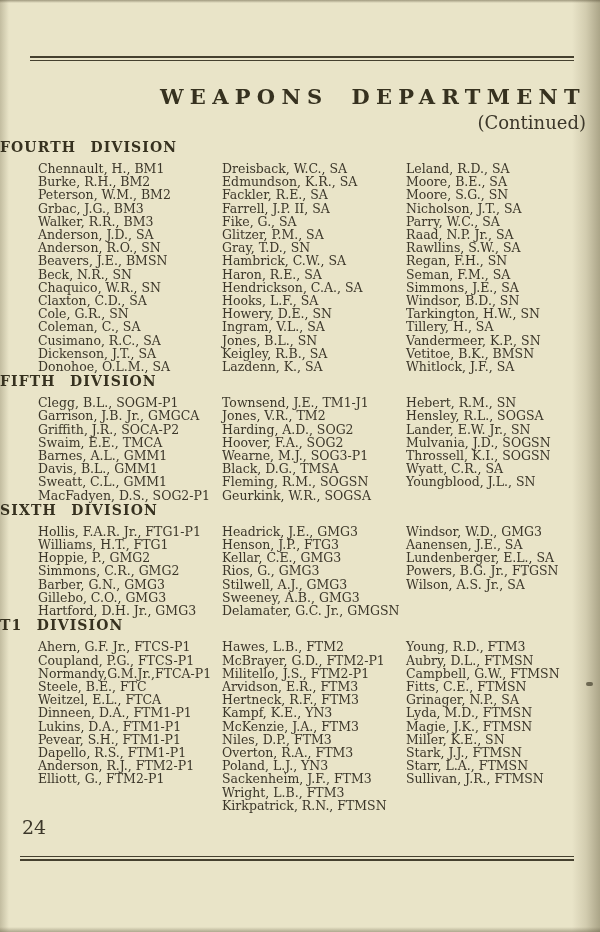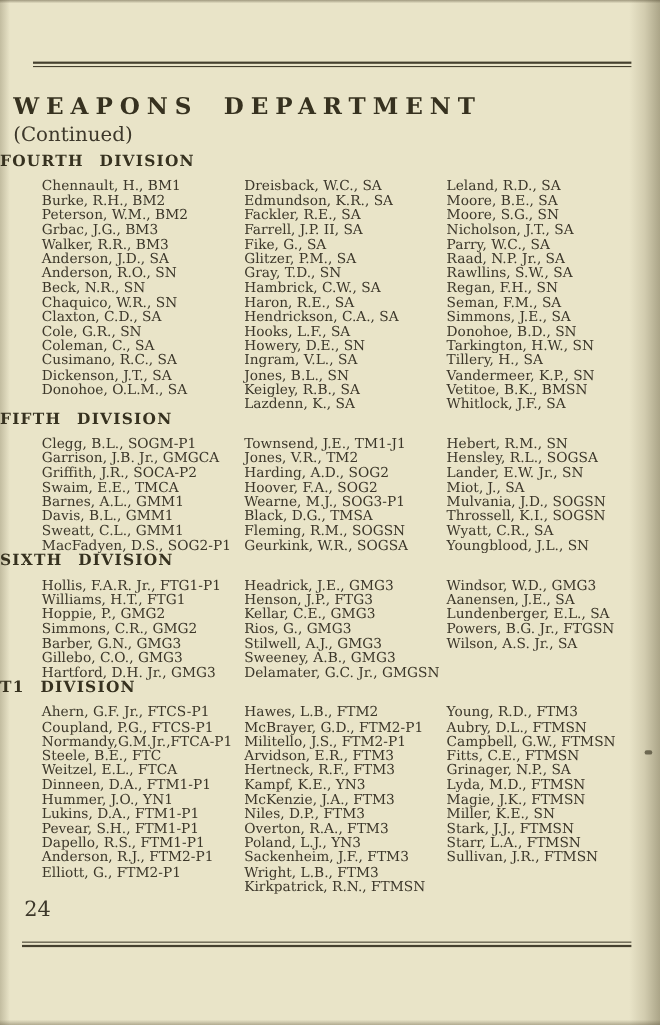--- a/index.html
+++ b/index.html
@@ -21,21 +21,21 @@
   .top-rule {
     top: 56px; left: 30px; right: 26px; height: 2px;
     border-top: 2px solid #45402f;
     border-bottom: 1px solid #45402f;
   }
   .bottom-rule {
     top: 856px; left: 20px; right: 26px; height: 2px;
     border-top: 1px solid #45402f;
     border-bottom: 2px solid #45402f;
   }
-  .page-header { position: absolute; top: 84px; left: 12px; right: 14px; text-align: left; }
+  .page-header { position: absolute; top: 84px; left: 0; right: 14px; text-align: right; }
   .title {
     margin: 0;
     font-size: 21px;
     font-weight: bold;
     letter-spacing: 0.30em;
     word-spacing: 0.45em;
     color: #36311f;
   }
   .subtitle { margin-top: 3px; font-size: 18px; }
   .divisions { position: absolute; top: 139px; left: 0; right: 0; }
@@ -79,20 +79,21 @@
         <h2 class="division-heading">FOURTH DIVISION</h2>
         <div class="columns">
           <div class="column">
             <div class="entry">Chennault, H., BM1</div>
             <div class="entry">Burke, R.H., BM2</div>
             <div class="entry">Peterson, W.M., BM2</div>
             <div class="entry">Grbac, J.G., BM3</div>
             <div class="entry">Walker, R.R., BM3</div>
             <div class="entry">Anderson, J.D., SA</div>
             <div class="entry">Anderson, R.O., SN</div>
+            <div class="entry">Beavers, J.E., BMSN</div>
             <div class="entry">Beck, N.R., SN</div>
             <div class="entry">Chaquico, W.R., SN</div>
             <div class="entry">Claxton, C.D., SA</div>
             <div class="entry">Cole, G.R., SN</div>
             <div class="entry">Coleman, C., SA</div>
             <div class="entry">Cusimano, R.C., SA</div>
             <div class="entry">Dickenson, J.T., SA</div>
             <div class="entry">Donohoe, O.L.M., SA</div>
           </div>
           <div class="column">
@@ -117,21 +118,21 @@
             <div class="entry">Leland, R.D., SA</div>
             <div class="entry">Moore, B.E., SA</div>
             <div class="entry">Moore, S.G., SN</div>
             <div class="entry">Nicholson, J.T., SA</div>
             <div class="entry">Parry, W.C., SA</div>
             <div class="entry">Raad, N.P. Jr., SA</div>
             <div class="entry">Rawllins, S.W., SA</div>
             <div class="entry">Regan, F.H., SN</div>
             <div class="entry">Seman, F.M., SA</div>
             <div class="entry">Simmons, J.E., SA</div>
-            <div class="entry">Donohoe, B.D., SN</div>
+            <div class="entry">Windsor, B.D., SN</div>
             <div class="entry">Tarkington, H.W., SN</div>
             <div class="entry">Tillery, H., SA</div>
             <div class="entry">Vandermeer, K.P., SN</div>
             <div class="entry">Vetitoe, B.K., BMSN</div>
             <div class="entry">Whitlock, J.F., SA</div>
           </div>
         </div>
       </section>
       <section class="division">
         <h2 class="division-heading">FIFTH DIVISION</h2>
@@ -153,21 +154,20 @@
             <div class="entry">Hoover, F.A., SOG2</div>
             <div class="entry">Wearne, M.J., SOG3-P1</div>
             <div class="entry">Black, D.G., TMSA</div>
             <div class="entry">Fleming, R.M., SOGSN</div>
             <div class="entry">Geurkink, W.R., SOGSA</div>
           </div>
           <div class="column">
             <div class="entry">Hebert, R.M., SN</div>
             <div class="entry">Hensley, R.L., SOGSA</div>
             <div class="entry">Lander, E.W. Jr., SN</div>
-            <div class="entry">Miot, J., SA</div>
             <div class="entry">Mulvania, J.D., SOGSN</div>
             <div class="entry">Throssell, K.I., SOGSN</div>
             <div class="entry">Wyatt, C.R., SA</div>
             <div class="entry">Youngblood, J.L., SN</div>
           </div>
         </div>
       </section>
       <section class="division">
         <h2 class="division-heading">SIXTH DIVISION</h2>
         <div class="columns">
@@ -201,21 +201,20 @@
       <section class="division">
         <h2 class="division-heading">T1 DIVISION</h2>
         <div class="columns">
           <div class="column">
             <div class="entry">Ahern, G.F. Jr., FTCS-P1</div>
             <div class="entry">Coupland, P.G., FTCS-P1</div>
             <div class="entry">Normandy,G.M.Jr.,FTCA-P1</div>
             <div class="entry">Steele, B.E., FTC</div>
             <div class="entry">Weitzel, E.L., FTCA</div>
             <div class="entry">Dinneen, D.A., FTM1-P1</div>
-            <div class="entry">Hummer, J.O., YN1</div>
             <div class="entry">Lukins, D.A., FTM1-P1</div>
             <div class="entry">Pevear, S.H., FTM1-P1</div>
             <div class="entry">Dapello, R.S., FTM1-P1</div>
             <div class="entry">Anderson, R.J., FTM2-P1</div>
             <div class="entry">Elliott, G., FTM2-P1</div>
           </div>
           <div class="column">
             <div class="entry">Hawes, L.B., FTM2</div>
             <div class="entry">McBrayer, G.D., FTM2-P1</div>
             <div class="entry">Militello, J.S., FTM2-P1</div>

